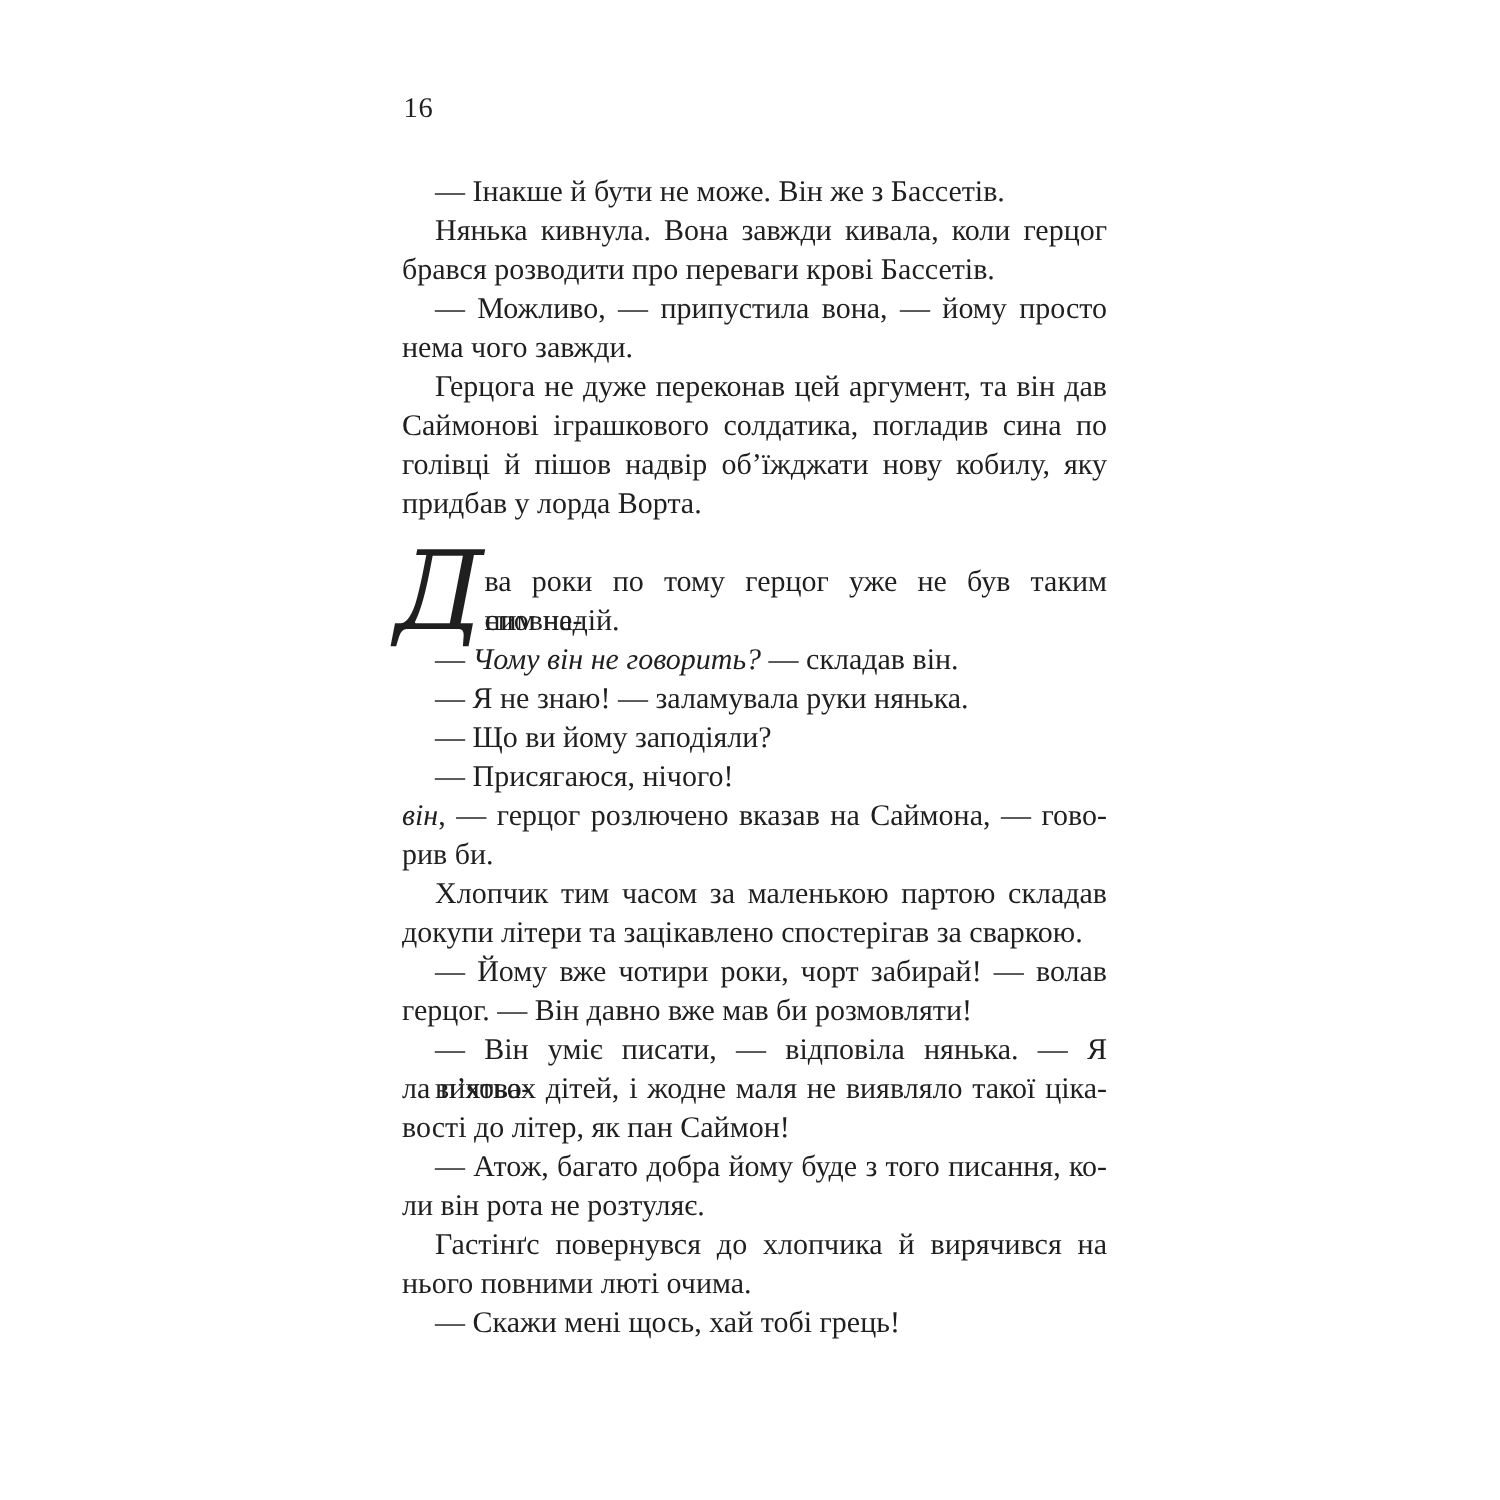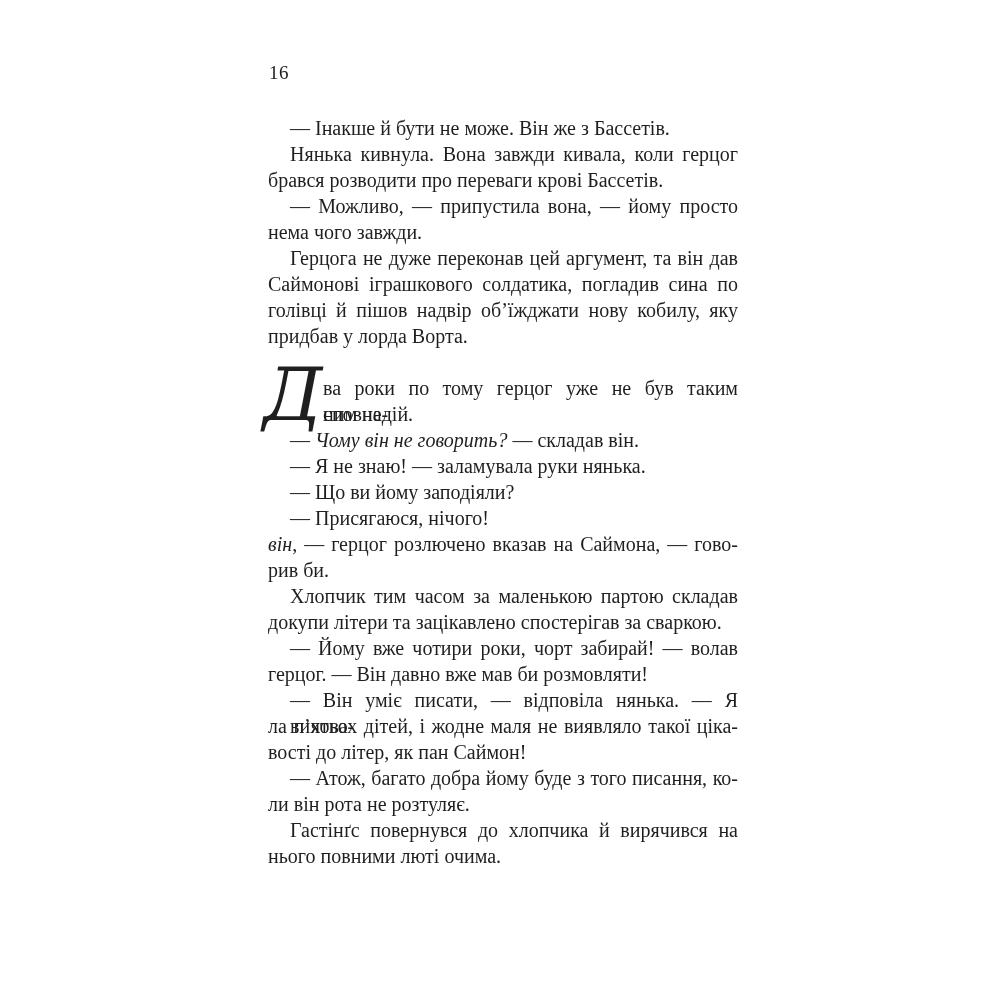--- a/index.html
+++ b/index.html
@@ -76,15 +76,16 @@
         <div class="line pend"><span>докупи літери та зацікавлено спостерігав за сваркою.</span></div>
         <div class="line ind"><span>— Йому вже чотири роки, чорт забирай! — волав</span></div>
         <div class="line pend"><span>герцог. — Він давно вже мав би розмовляти!</span></div>
         <div class="line ind"><span>— Він уміє писати, — відповіла нянька. — Я вихова-</span></div>
         <div class="line"><span>ла п’ятьох дітей, і жодне маля не виявляло такої ціка-</span></div>
         <div class="line pend"><span>вості до літер, як пан Саймон!</span></div>
         <div class="line ind"><span>— Атож, багато добра йому буде з того писання, ко-</span></div>
         <div class="line pend"><span>ли він рота не розтуляє.</span></div>
         <div class="line ind"><span>Гастінґс повернувся до хлопчика й вирячився на</span></div>
         <div class="line pend"><span>нього повними люті очима.</span></div>
+        <div class="line ind pend"><span>— Скажи мені щось, хай тобі грець!</span></div>
       </div>
   </div>
 </div>
 
 </body></html>

